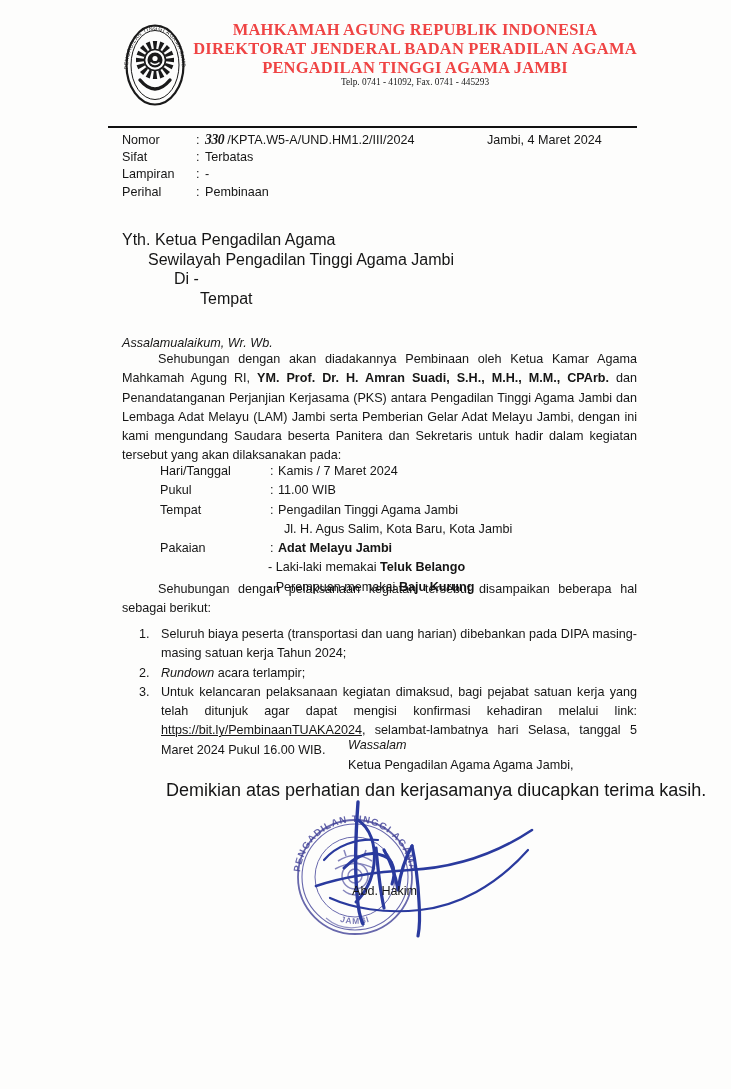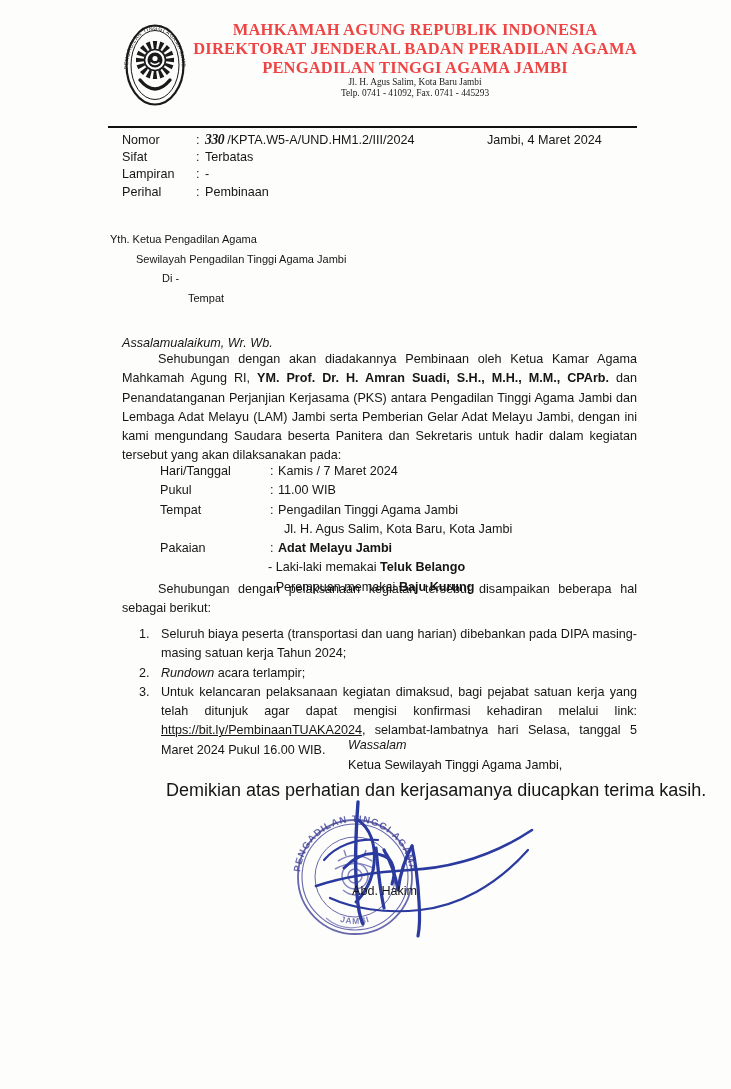--- a/index.html
+++ b/index.html
@@ -83,22 +83,22 @@
   .ref-date {
     position: absolute;
     left: 487px; top: 133px;
     font-size: 12.6px;
     white-space: nowrap;
   }
 
   
   .addressee {
     position: absolute;
-    left: 110px; top: 230px;
-    font-size: 11px;
+    left: 122px; top: 230px;
+    font-size: 16px;
     line-height: 19.5px;
   }
   .addr-l2 { margin-left: 26px; }
   .addr-l3 { margin-left: 52px; }
   .addr-l4 { margin-left: 78px; }
 
   
   .salam {
     position: absolute;
     left: 122px; top: 336px;
@@ -243,21 +243,20 @@
         </g>
 
         <path d="M 22,58 Q 37,76 52,58" fill="none" stroke="#1a1a1a" stroke-width="3.4" stroke-linecap="round"></path>
       </svg>
     </div>
 
     <div class="lh-text">
       <div class="lh-line1">MAHKAMAH AGUNG REPUBLIK INDONESIA</div>
       <div class="lh-line2">DIREKTORAT JENDERAL BADAN PERADILAN AGAMA</div>
       <div class="lh-line3">PENGADILAN TINGGI AGAMA JAMBI</div>
-      <div class="lh-sub">Jl. H. Agus Salim, Kota Baru Jambi</div>
       <div class="lh-sub">Telp. 0741 - 41092, Fax. 0741 - 445293</div>
     </div>
 
     <div class="lh-rule"></div>
   </div>
 
   <div class="ref">
     <div class="ref-row">
       <span class="ref-label">Nomor</span>
       <span class="ref-colon">:</span>
@@ -340,21 +339,21 @@
     <div class="nl-item">
       <span class="nl-num">3.</span>
       <span class="nl-body"><span>Untuk kelancaran pelaksanaan kegiatan dimaksud, bagi pejabat satuan kerja yang telah ditunjuk agar dapat mengisi konfirmasi kehadiran melalui link: </span><span class="nl-link">https://bit.ly/PembinaanTUAKA2024</span><span>, selambat-lambatnya hari Selasa, tanggal 5 Maret 2024 Pukul 16.00 WIB.</span></span>
     </div>
   </div>
 
   <div class="closing">Demikian atas perhatian dan kerjasamanya diucapkan terima kasih.</div>
 
   <div class="sigblock">
     <div class="sig-wassalam">Wassalam</div>
-    <div class="sig-title">Ketua Sewilayah Tinggi Agama Jambi,</div>
+    <div class="sig-title">Ketua Pengadilan Agama Agama Jambi,</div>
   </div>
 
   <div class="stamp">
     <svg viewBox="0 0 142 142" xmlns="http://www.w3.org/2000/svg">
       <defs>
         <path id="stampArc" d="M 16,71 A 55,55 0 0 1 126,71" fill="none"></path>
         <path id="stampArcBot" d="M 24,71 A 47,47 0 0 0 118,71" fill="none"></path>
       </defs>
       <g opacity="0.78" stroke="#3f3f96" fill="none">
         <circle cx="71" cy="71" r="57" stroke-width="1.8"></circle>

